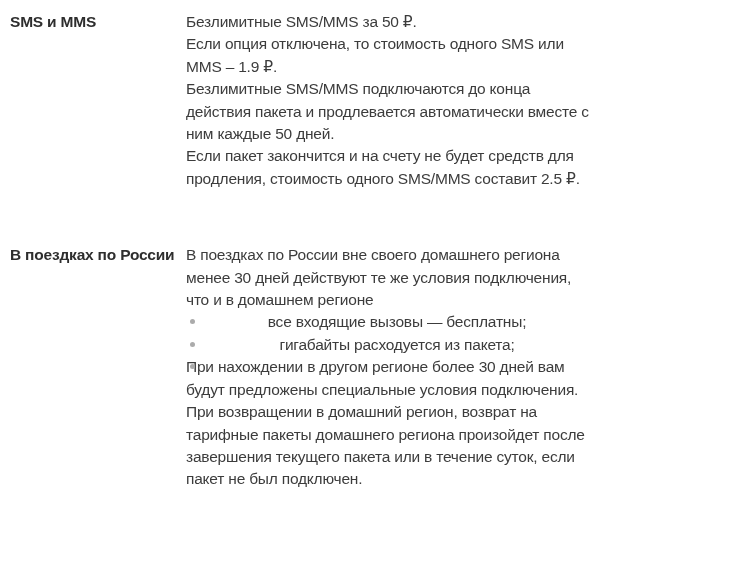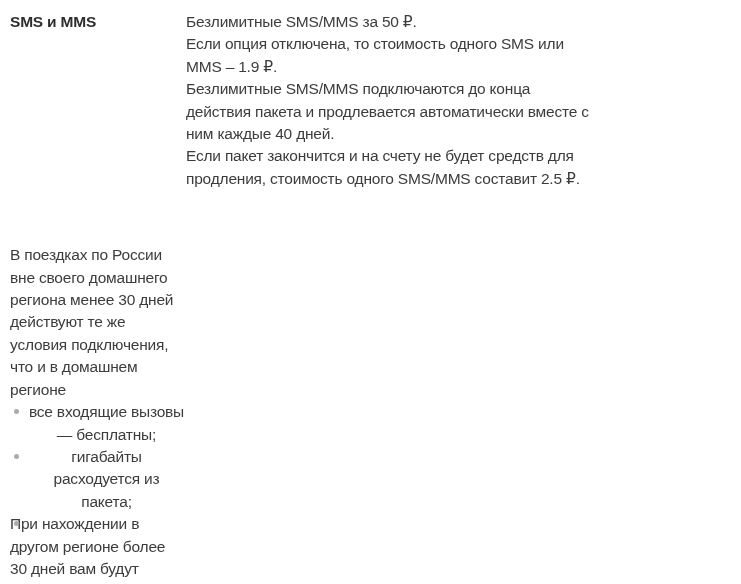--- a/index.html
+++ b/index.html
@@ -63,26 +63,27 @@
 
 <div class="doc">
     <div class="row">
       <div class="term">SMS и MMS</div>
       <div class="desc">
         <div class="para block">
           <div class="seg">Безлимитные SMS/MMS за 50 ₽.</div>
           <div class="seg">Если опция отключена, то стоимость одного SMS или MMS – 1.9 ₽.</div>
         </div>
         <div class="para block">
-          <div class="seg">Безлимитные SMS/MMS подключаются до конца действия пакета и продлевается автоматически вместе с ним каждые 40 дней.</div>
+          <div class="seg">Безлимитные SMS/MMS подключаются до конца действия пакета и продлевается автоматически вместе с ним каждые 50 дней.</div>
           <div class="seg">Если пакет закончится и на счету не будет средств для продления, стоимость одного SMS/MMS составит 2.5 ₽.</div>
         </div>
       </div>
     </div>
     <div class="row">
+      <div class="term">В поездках по России</div>
       <div class="desc">
         <div class="para block">
           <div class="seg">В поездках по России вне своего домашнего региона менее 30 дней действуют те же условия подключения, что и в домашнем регионе</div>
         </div>
         <ul class="list block">
           <li><span class="dot"></span><span>все входящие вызовы — бесплатны;</span></li>
           <li><span class="dot"></span><span>гигабайты расходуется из пакета;</span></li>
           <li><span class="dot"></span></li>
         </ul>
         <div class="para block">

